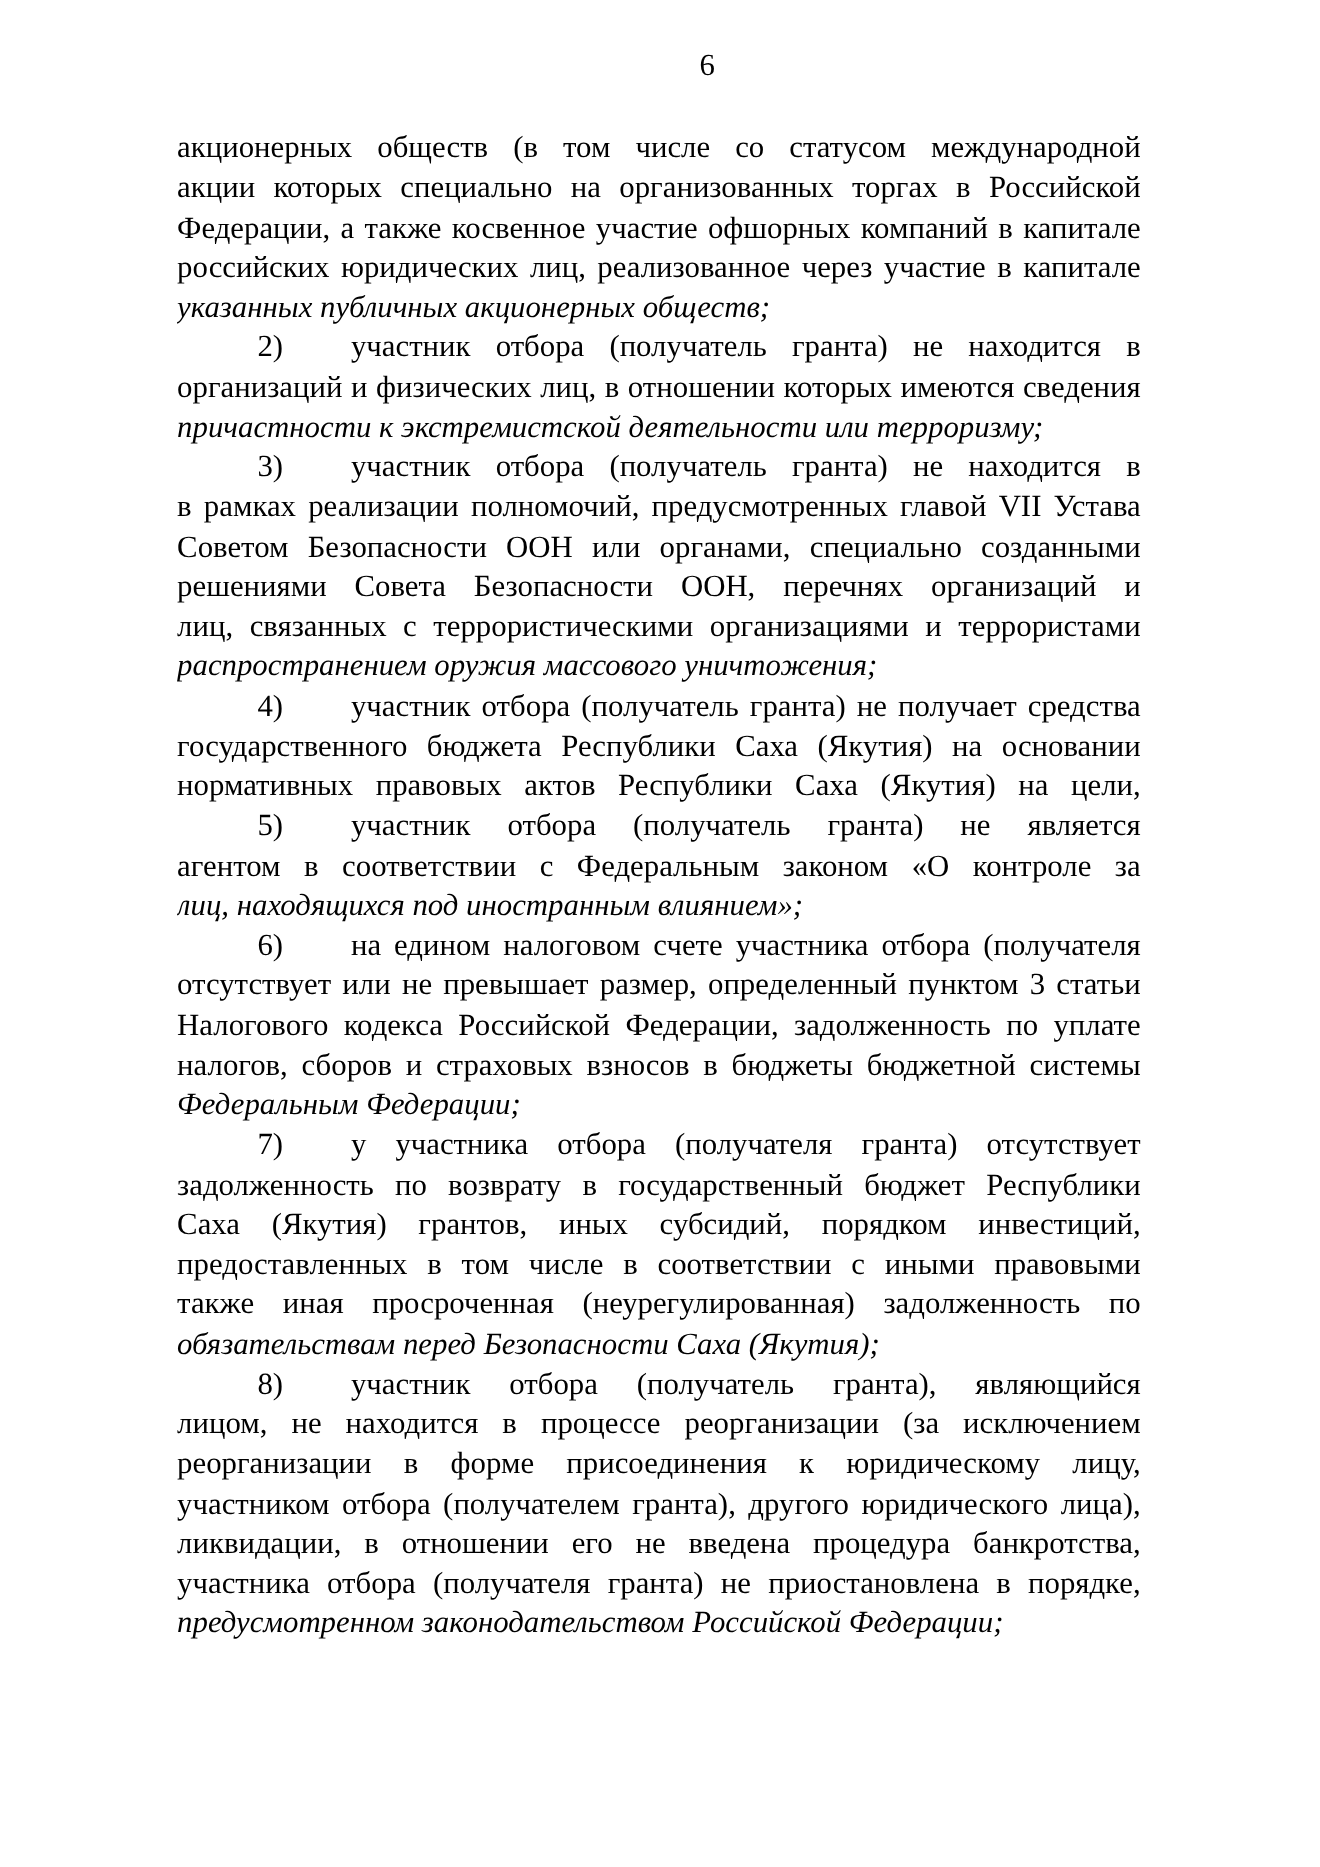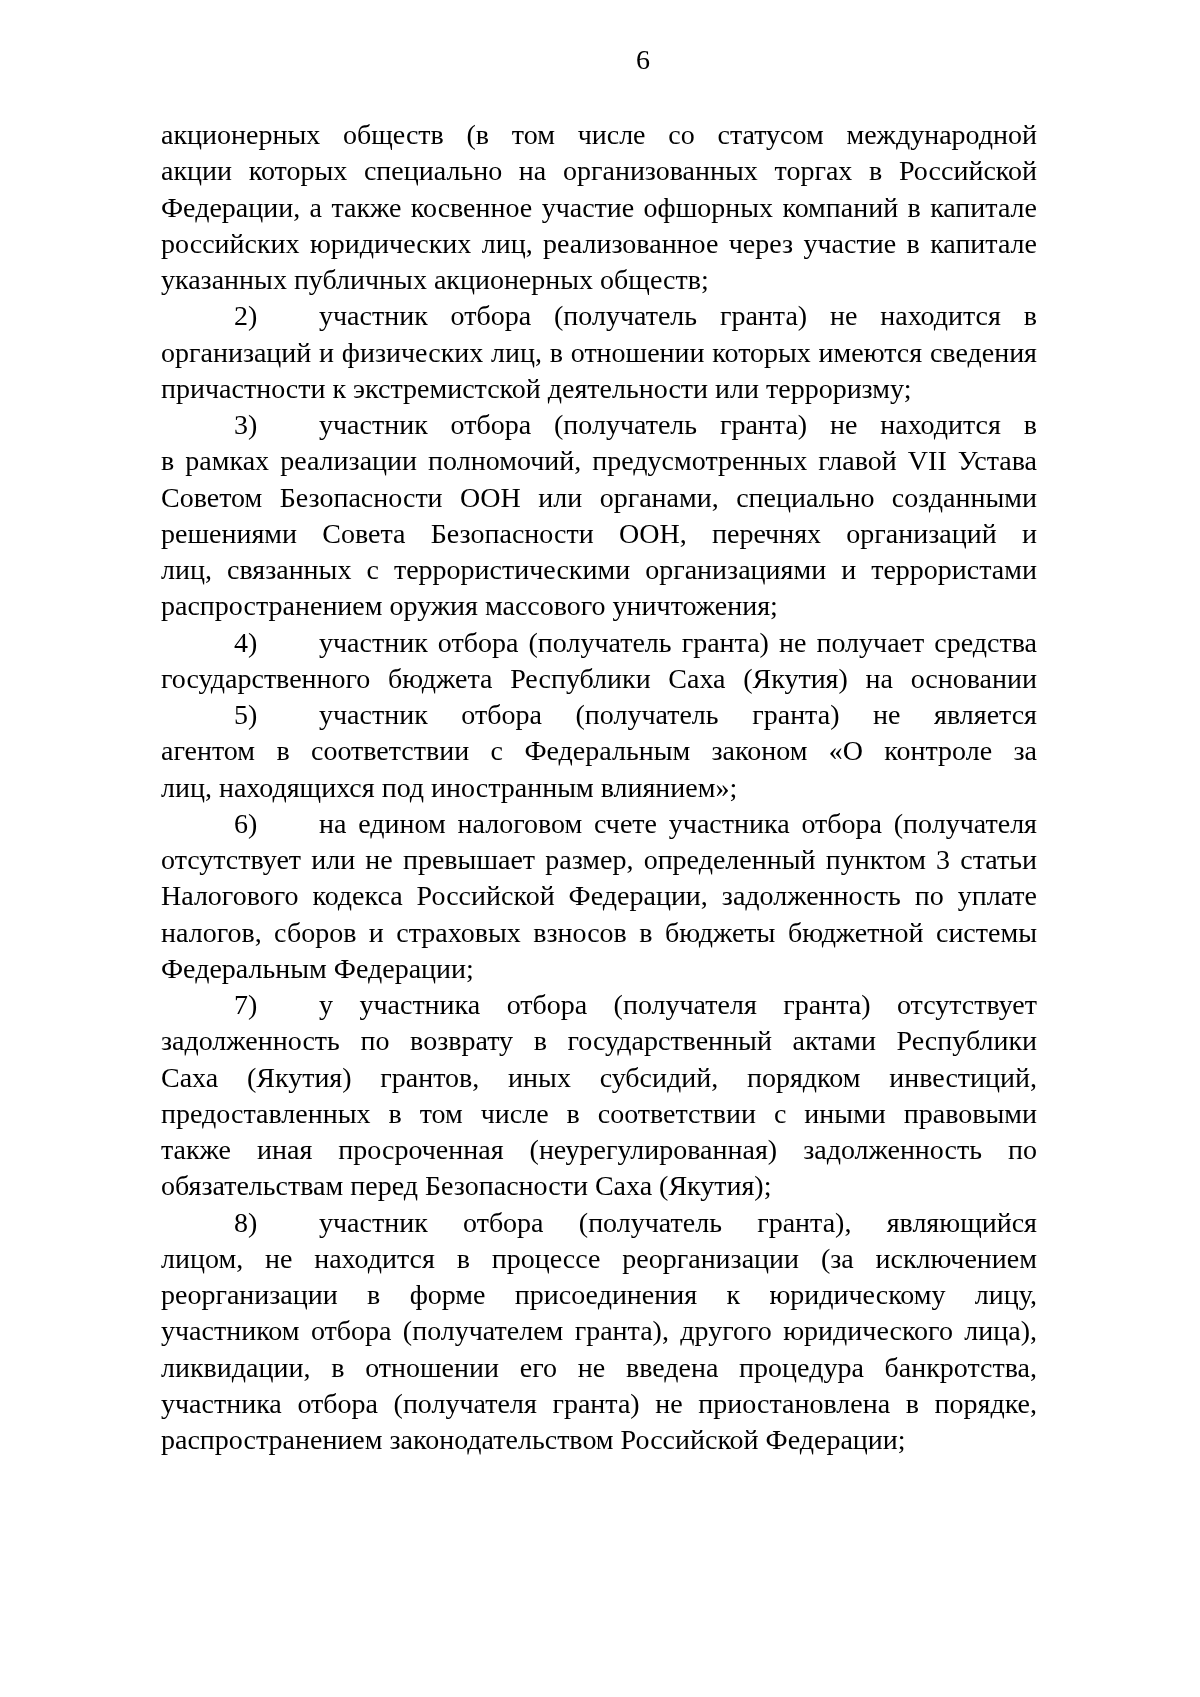--- a/index.html
+++ b/index.html
@@ -37,20 +37,21 @@
   }
   .para { margin: 0; padding: 0; }
   .line {
     height: 36.25px;
     overflow: hidden;
     text-align: justify;
     text-align-last: justify;
   }
   .line.last {
     text-align-last: left;
+    font-style: italic;
   }
   .line.first-numbered {
     padding-left: 73px;      
   }
   .num {
     display: inline-block;
     width: 85px;             
   }
 </style>
 </head>
@@ -75,44 +76,45 @@
         <div class="line first-numbered"><span class="num">3)</span>участник отбора (получатель гранта) не находится в составляемых</div>
         <div class="line">в рамках реализации полномочий, предусмотренных главой VII Устава ООН,</div>
         <div class="line">Советом Безопасности ООН или органами, специально созданными</div>
         <div class="line">решениями Совета Безопасности ООН, перечнях организаций и физических</div>
         <div class="line">лиц, связанных с террористическими организациями и террористами или с</div>
         <div class="line last">распространением оружия массового уничтожения;</div>
       </div>
       <div class="para">
         <div class="line first-numbered"><span class="num">4)</span>участник отбора (получатель гранта) не получает средства из</div>
         <div class="line">государственного бюджета Республики Саха (Якутия) на основании иных</div>
+        <div class="line">нормативных правовых актов Республики Саха (Якутия) на цели,</div>
       </div>
       <div class="para">
         <div class="line first-numbered"><span class="num">5)</span>участник отбора (получатель гранта) не является иностранным</div>
         <div class="line">агентом в соответствии с Федеральным законом «О контроле за деятельностью</div>
         <div class="line last">лиц, находящихся под иностранным влиянием»;</div>
       </div>
       <div class="para">
         <div class="line first-numbered"><span class="num">6)</span>на едином налоговом счете участника отбора (получателя гранта)</div>
         <div class="line">отсутствует или не превышает размер, определенный пунктом 3 статьи 47</div>
         <div class="line">Налогового кодекса Российской Федерации, задолженность по уплате</div>
         <div class="line">налогов, сборов и страховых взносов в бюджеты бюджетной системы</div>
         <div class="line last">Федеральным Федерации;</div>
       </div>
       <div class="para">
         <div class="line first-numbered"><span class="num">7)</span>у участника отбора (получателя гранта) отсутствует просроченная</div>
-        <div class="line">задолженность по возврату в государственный актами Республики</div>
+        <div class="line">задолженность по возврату в государственный бюджет Республики</div>
         <div class="line">Саха (Якутия) грантов, иных субсидий, порядком инвестиций,</div>
         <div class="line">предоставленных в том числе в соответствии с иными правовыми актами, а</div>
         <div class="line">также иная просроченная (неурегулированная) задолженность по денежным</div>
         <div class="line last">обязательствам перед Безопасности Саха (Якутия);</div>
       </div>
       <div class="para">
         <div class="line first-numbered"><span class="num">8)</span>участник отбора (получатель гранта), являющийся юридическим</div>
         <div class="line">лицом, не находится в процессе реорганизации (за исключением</div>
         <div class="line">реорганизации в форме присоединения к юридическому лицу, являющемуся</div>
         <div class="line">участником отбора (получателем гранта), другого юридического лица),</div>
         <div class="line">ликвидации, в отношении его не введена процедура банкротства, деятельность</div>
         <div class="line">участника отбора (получателя гранта) не приостановлена в порядке,</div>
-        <div class="line last">распространением законодательством Российской Федерации;</div>
+        <div class="line last">предусмотренном законодательством Российской Федерации;</div>
       </div>
     </div>
 </div>
 
 </body></html>

